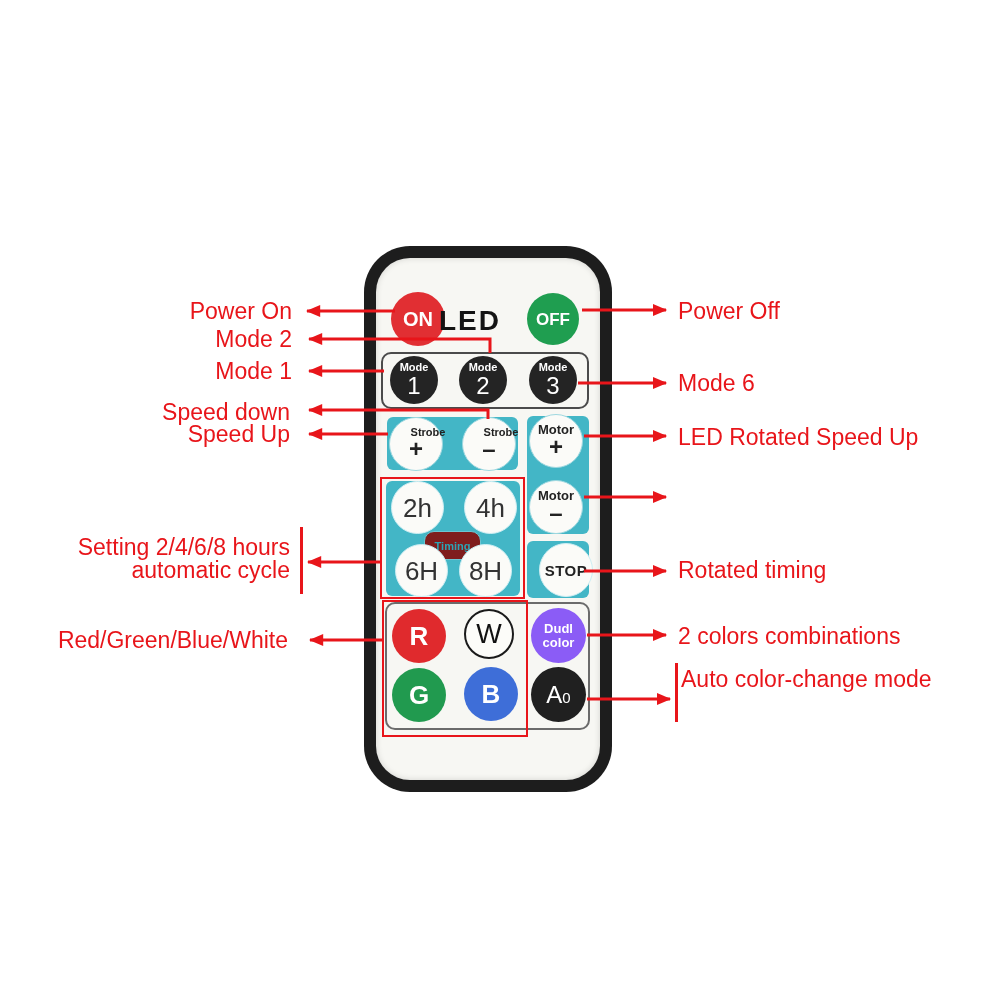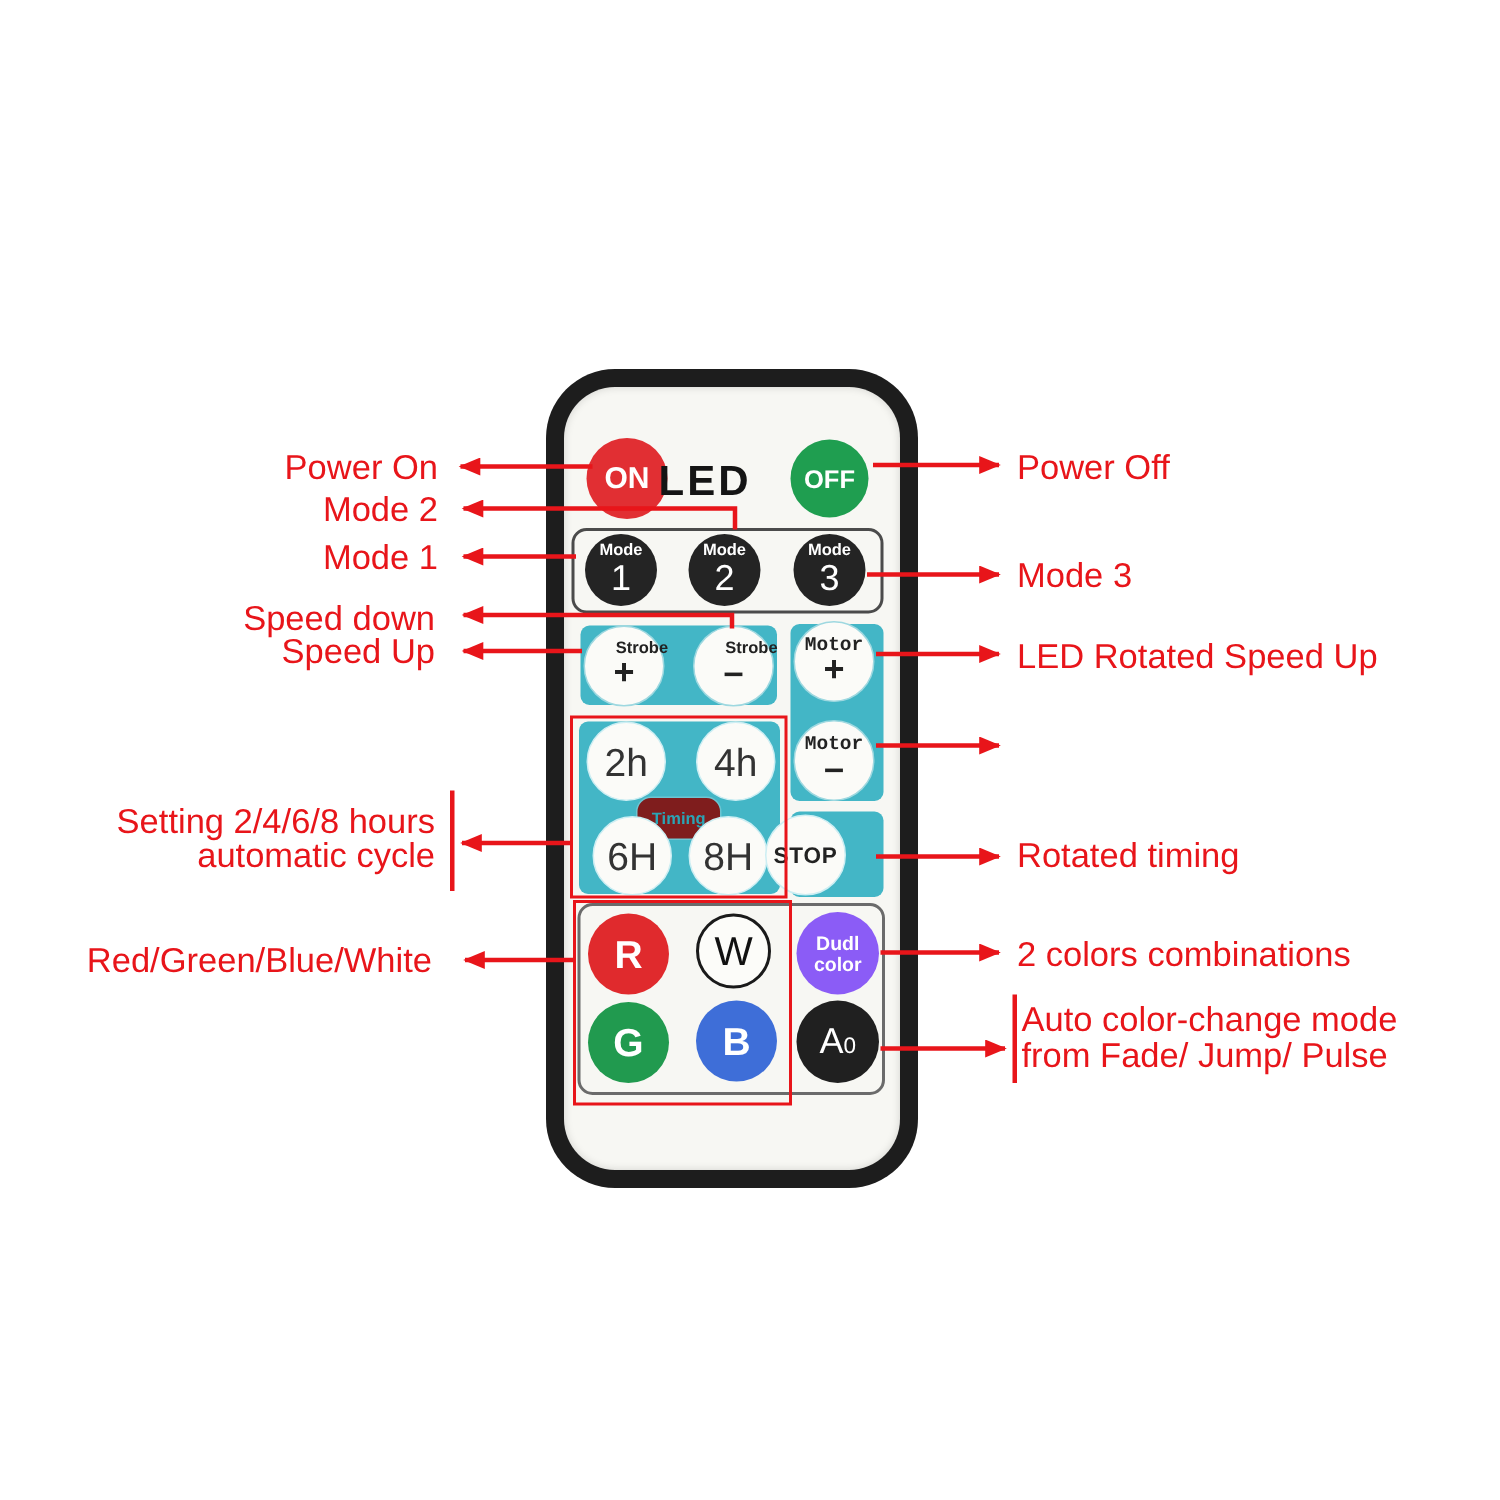--- a/index.html
+++ b/index.html
@@ -33,37 +33,37 @@
 
   
   .teal{position:absolute;background:#43b6c6;border-radius:6px;}
   .patch-strobe{left:387px;top:417px;width:131px;height:53px;}
   .patch-motor{left:527px;top:416px;width:62px;height:118px;}
   .patch-timing{left:386px;top:481px;width:134px;height:115px;}
   .patch-stop{left:527px;top:541px;width:62px;height:57px;}
 
   .btn-white{background:#fbfbf8;border:1px solid #9ed8e0;color:#222;}
   .btn-word{font-size:11px;font-weight:600;margin-left:24px;}
-  .btn-word-lg{font-size:13px;font-weight:600;font-family:Liberation Mono, monospace;}
+  .btn-word-lg{font-size:13px;font-weight:600;}
   .btn-sign{font-size:24px;font-weight:700;margin-top:-1px;}
 
   .btn-strobe-plus{left:389px;top:417px;width:54px;height:54px;}
   .btn-strobe-minus{left:462px;top:417px;width:54px;height:54px;}
   .btn-motor-plus{left:529px;top:414px;width:54px;height:54px;}
   .btn-motor-minus{left:529px;top:480px;width:54px;height:54px;}
 
   .btn-timer{width:53px;height:53px;background:#fbfbf8;border:1px solid #cdeef3;
              color:#333;font-size:26px;font-weight:500;}
   .btn-2h{left:391px;top:481px;} .btn-4h{left:464px;top:481px;}
   .btn-6h{left:395px;top:544px;} .btn-8h{left:459px;top:544px;}
   .timing-pill{position:absolute;left:424px;top:531px;width:57px;height:29px;
                background:#7f1d1d;border:1.5px solid #6cc5d2;border-radius:10px;
                color:#2ba4b5;font-size:11px;font-weight:600;display:flex;
                align-items:center;justify-content:center;box-sizing:border-box;}
-  .btn-stop{left:510px;top:543px;width:54px;height:54px;background:#fbfbf8;
+  .btn-stop{left:539px;top:543px;width:54px;height:54px;background:#fbfbf8;
             border:1px solid #cdeef3;color:#222;font-size:15px;font-weight:700;letter-spacing:.5px;}
 
   
   .rgbw-rect{position:absolute;left:385px;top:602px;width:205px;height:128px;
              border:2px solid #6b6b6b;border-radius:10px;box-sizing:border-box;}
   .btn-r{left:392px;top:609px;width:54px;height:54px;background:#e02a2d;color:#fff;
          font-size:26px;font-weight:600;}
   .btn-w{left:464px;top:609px;width:50px;height:50px;background:#fcfcf9;
          border:2.5px solid #1a1a1a;color:#111;font-size:27px;font-weight:500;}
   .btn-dual{left:531px;top:608px;width:55px;height:55px;background:#8b5cf6;color:#fff;
@@ -208,22 +208,21 @@
   <div class="ann ann-right-align ann-mode1">Mode 1</div>
   <div class="ann ann-right-align ann-speed-down">Speed down</div>
   <div class="ann ann-right-align ann-speed-up">Speed Up</div>
   <div class="ann ann-right-align ann-setting">
     <div>Setting 2/4/6/8 hours</div>
     <div>automatic cycle</div>
   </div>
   <div class="ann ann-right-align ann-rgbw">Red/Green/Blue/White</div>
 
   <div class="ann ann-power-off">Power Off</div>
-  <div class="ann ann-mode3">Mode 3</div>
+  <div class="ann ann-mode3">Mode 6</div>
   <div class="ann ann-led-up">LED Rotated Speed Up</div>
   <div class="ann ann-cancel">Rotated timing</div>
   <div class="ann ann-2colors">2 colors combinations</div>
   <div class="ann ann-auto">
     <div>Auto color-change mode</div>
-    <div>from Fade/ Jump/ Pulse</div>
   </div>
 
 </div>
 
 </body></html>

